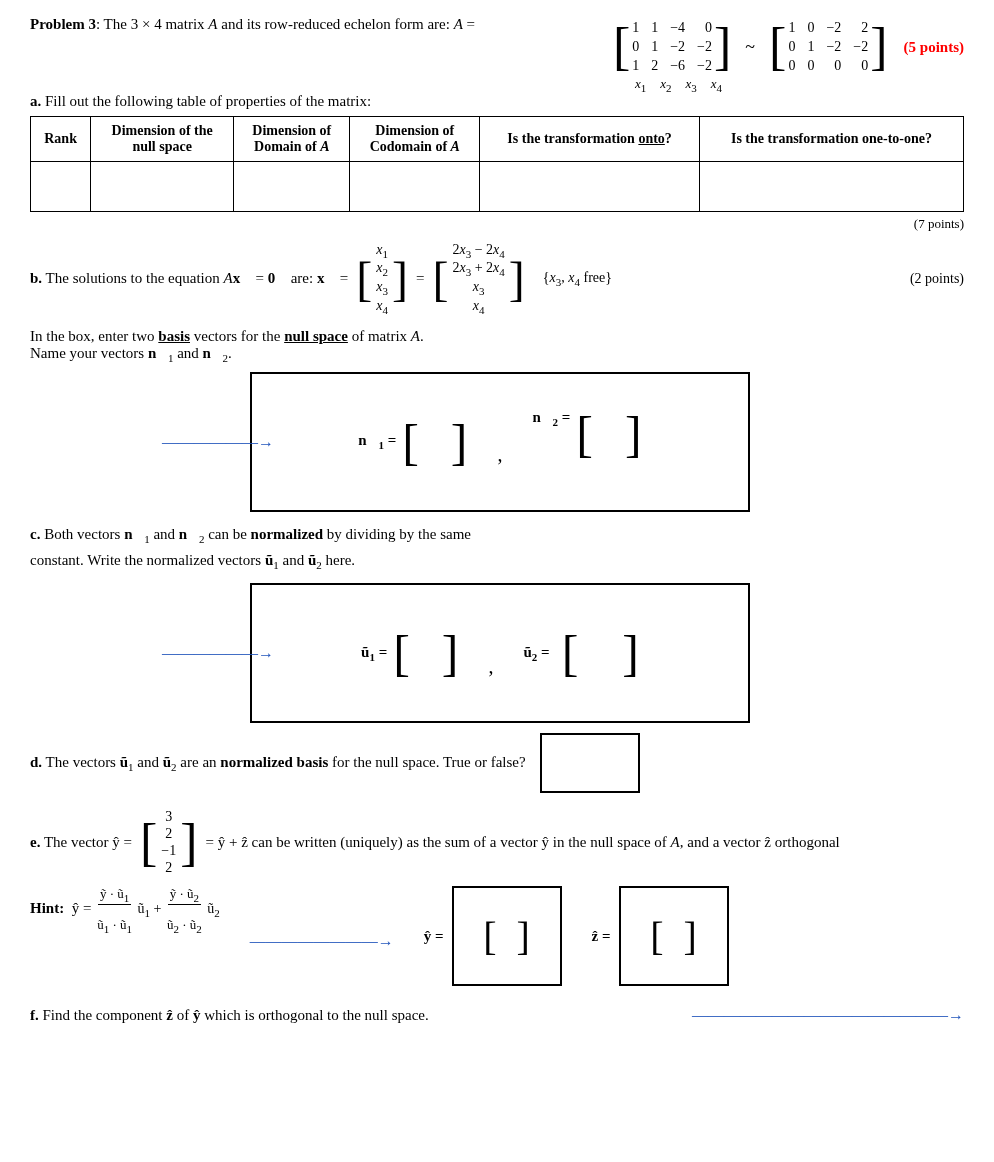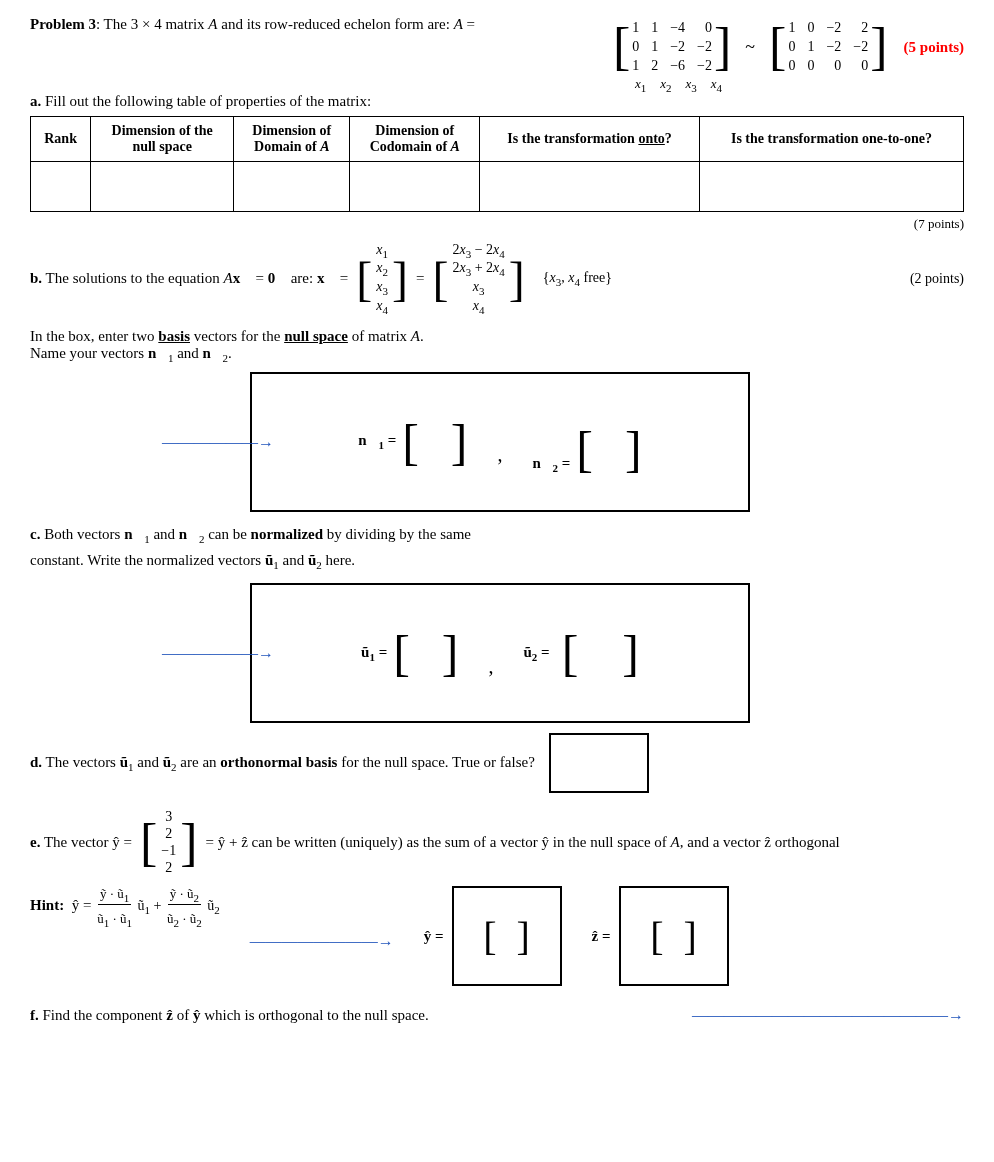--- a/index.html
+++ b/index.html
@@ -97,21 +97,21 @@
       flex-direction: column;
       align-items: center;
     }
 
     .frac {
       display: inline-flex;
       flex-direction: column;
       align-items: center;
       vertical-align: middle;
       font-size: 13px;
-      gap: 6px;
+      gap: 12px;
     }
     .frac .num { border-bottom: 1px solid #000; padding: 0 2px; }
     .frac .den { padding: 0 2px; }
   </style>
 </head>
 <body>
 
 <div>
   <div class="matrix-top-area">
     <div class="matrix-with-vars">
@@ -240,21 +240,21 @@
   <div style="display:flex; align-items:center; gap:30px; width:100%; justify-content:center;">
 
     <div style="display:flex; align-items:center; gap:6px;">
       <span style="font-size:15px; font-weight:bold;">n⃗<sub>1</sub> =</span>
       <span style="font-size:50px; font-weight:100; line-height:1;">[</span>
       <div style="display:flex; flex-direction:column; gap:6px; min-width:20px; min-height:65px; padding: 4px 6px;"></div>
       <span style="font-size:50px; font-weight:100; line-height:1;">]</span>
     </div>
     <span style="font-size:20px; align-self:flex-end; margin-bottom:8px;">,</span>
 
-    <div style="display:flex; align-items:flex-end; gap:6px;">
+    <div style="display:flex; align-items:flex-start; gap:6px;">
       <span style="font-size:15px; font-weight:bold;">n⃗<sub>2</sub> =</span>
       <span style="font-size:50px; font-weight:100; line-height:1;">[</span>
       <div style="display:flex; flex-direction:column; gap:6px; min-width:20px; min-height:65px; padding: 4px 6px;"></div>
       <span style="font-size:50px; font-weight:100; line-height:1;">]</span>
     </div>
   </div>
 </div>
 
 <div style="margin: 10px 0 4px 0;">
   <p style="font-size:15px; line-height:1.7;">
@@ -281,21 +281,21 @@
       <span style="font-size:15px; font-weight:bold;">ũ<sub>2</sub> =</span>
       <span style="font-size:50px; font-weight:100; line-height:1;">[</span>
       <div style="display:flex; flex-direction:column; gap:6px; min-width:20px; min-height:65px; padding: 4px 6px;"></div>
       <span style="font-size:50px; font-weight:100; line-height:1;">]</span>
     </div>
   </div>
 </div>
 
 <div style="margin: 10px 0; display:flex; align-items:center; gap:14px;">
   <span style="font-size:15px;">
-    <strong>d.</strong> The vectors <b>ũ</b><sub>1</sub> and <b>ũ</b><sub>2</sub> are an <strong>orthonormal basis</strong> for the null space. True or false?
+    <strong>d.</strong> The vectors <b>ũ</b><sub>1</sub> and <b>ũ</b><sub>2</sub> are an <strong>normalized basis</strong> for the null space. True or false?
   </span>
   <div style="border: 2.5px solid #000; width: 100px; height: 60px; flex-shrink:0;"></div>
 </div>
 
 <div style="margin: 14px 0 6px 0;">
   <div style="font-size:15px; display:flex; align-items:center; gap:8px; flex-wrap:wrap;">
     <span><strong>e.</strong> The vector ŷ =</span>
 
     <span class="col-vec">
       <span class="col-vec-bracket" style="font-size:52px; font-weight:100;">[</span>

